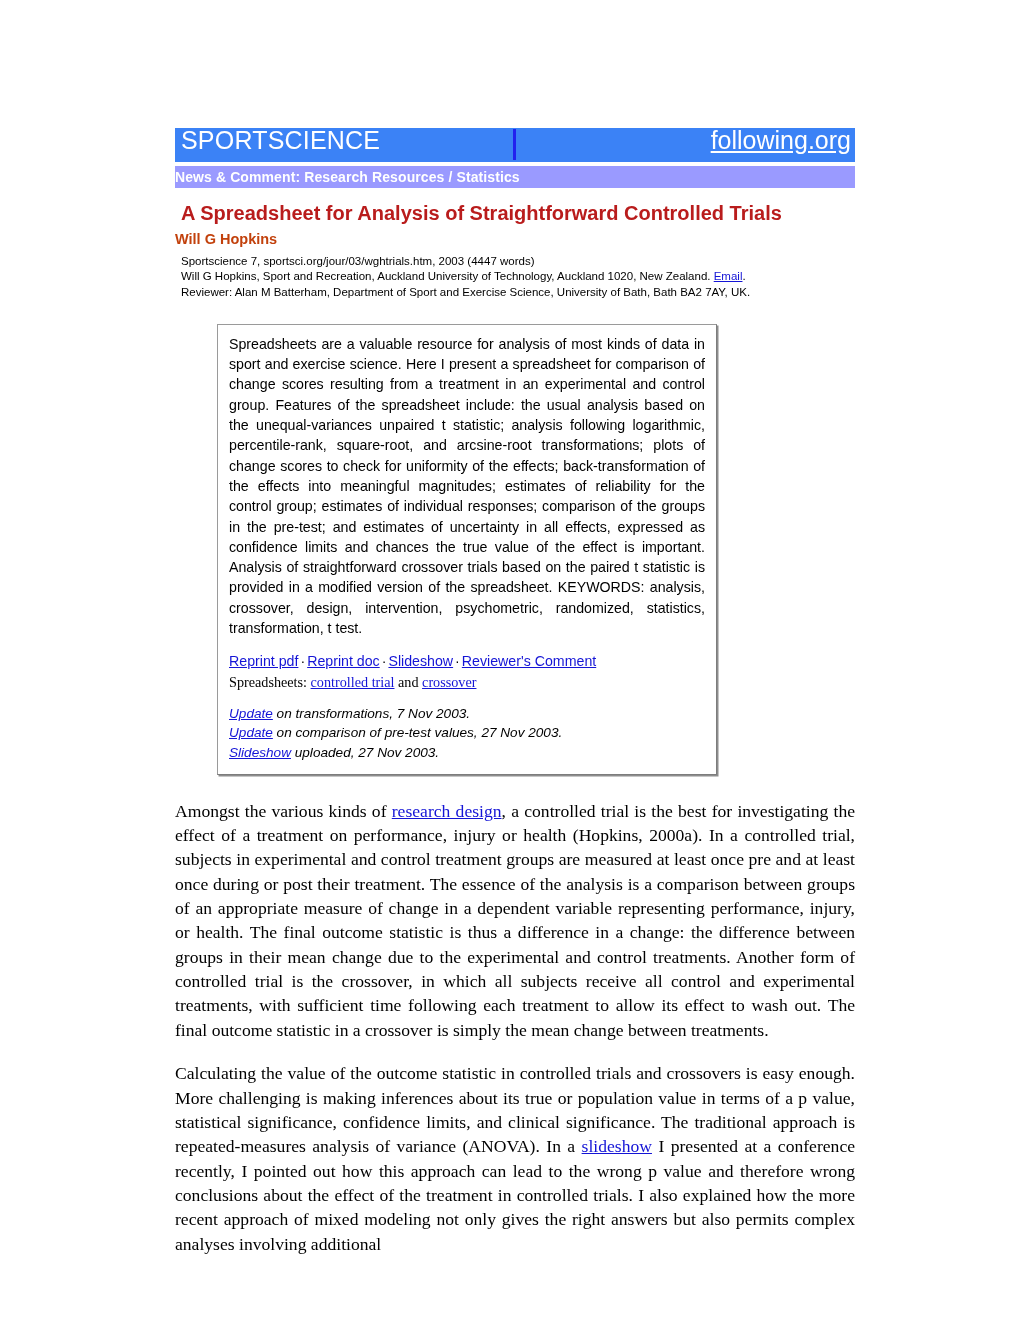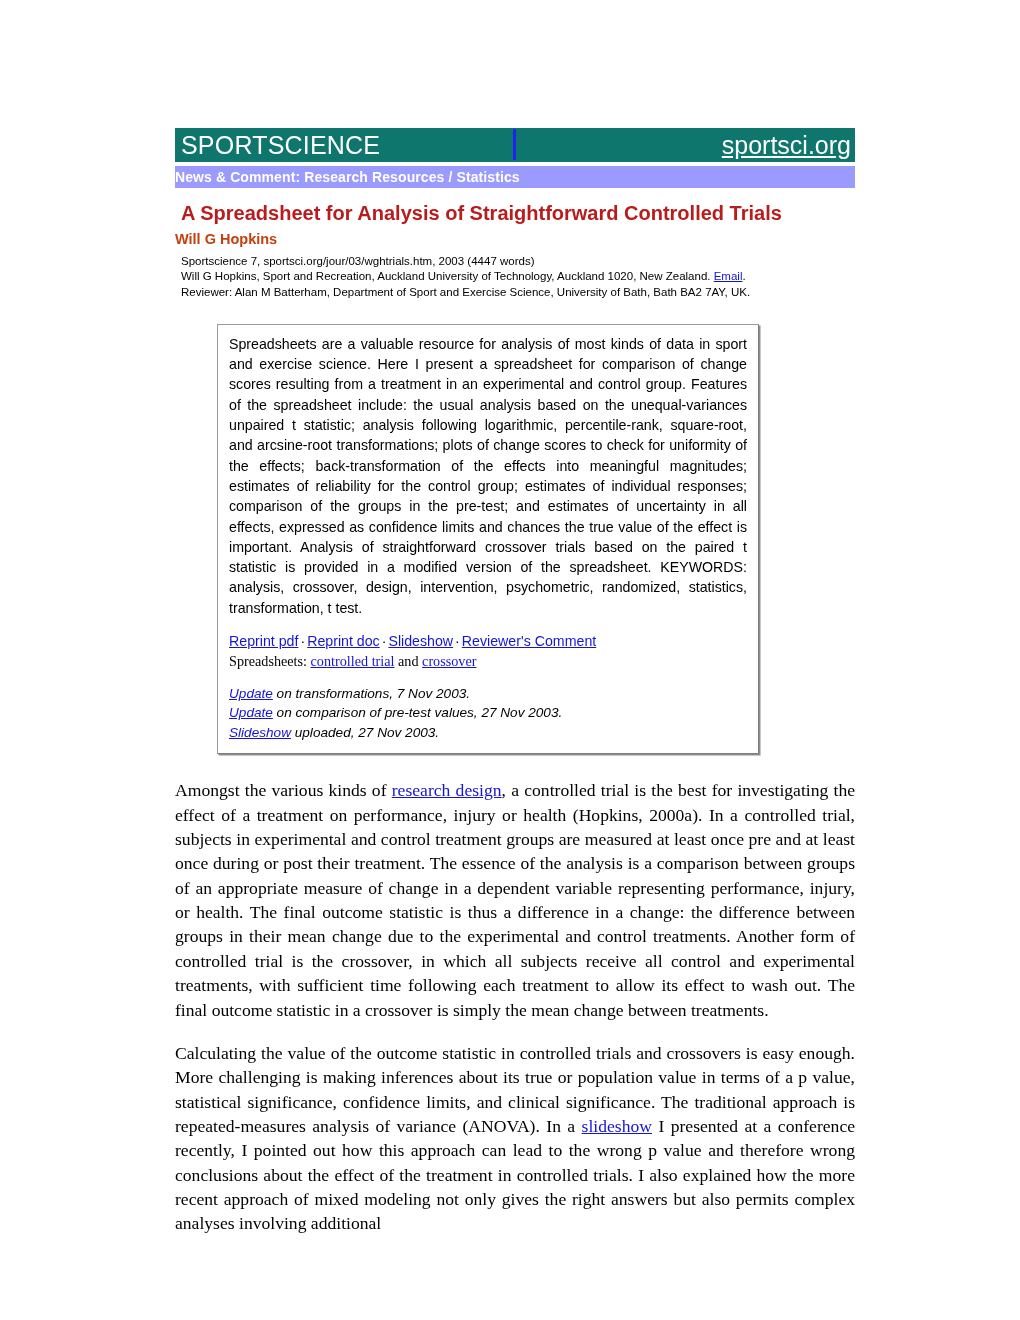--- a/index.html
+++ b/index.html
@@ -21,25 +21,24 @@
     top: 0;
     width: 680px;
   }
 
   
   .masthead {
     margin-top: 128px;
     position: relative;
   }
   .mast-bar {
-    background: #0f766e;
+    background: #3b82f6;
     height: 34px;
     position: relative;
     display: flex;
-    align-items: center;
   }
   .mast-title {
     font-family: "Liberation Sans", sans-serif;
     font-size: 25px;
     color: #ffffff;
     letter-spacing: 0.2px;
     padding-left: 6px;
     line-height: 1;
   }
   .mast-divider {
@@ -97,21 +96,21 @@
   }
   .art-meta a, a.lnk {
     color: #1414d6;
     text-decoration: underline;
   }
 
   
   .abstract-box {
     position: relative;
     margin: 24px 0 0 42px;
-    width: 542px;
+    width: 500px;
     border: 1px solid #9a9a9a;
     border-right-color: #7d7d7d;
     border-bottom-color: #7d7d7d;
     box-shadow: 1.5px 1.5px 0 #8d8d8d;
     background: #ffffff;
     padding: 9px 11px 11px 11px;
     box-sizing: border-box;
   }
   .abs-text {
     font-family: "Liberation Sans", sans-serif;
@@ -161,21 +160,21 @@
 </style>
 </head>
 <body>
 
 <div class="page">
 
   <div class="masthead">
     <div class="mast-bar">
       <span class="mast-title">SPORTSCIENCE</span>
       <span class="mast-divider"></span>
-      <a class="mast-site" href="#">sportsci.org</a>
+      <a class="mast-site" href="#">following.org</a>
     </div>
     <div class="mast-gap"></div>
     <div class="mast-sub">News &amp; Comment: Research Resources / Statistics</div>
   </div>
 
   <h1 class="art-title">A Spreadsheet for Analysis of Straightforward Controlled Trials</h1>
   <div class="art-author">Will G Hopkins</div>
 
   <div class="art-meta">
     <div>Sportscience 7, sportsci.org/jour/03/wghtrials.htm, 2003 (4447 words)</div>

